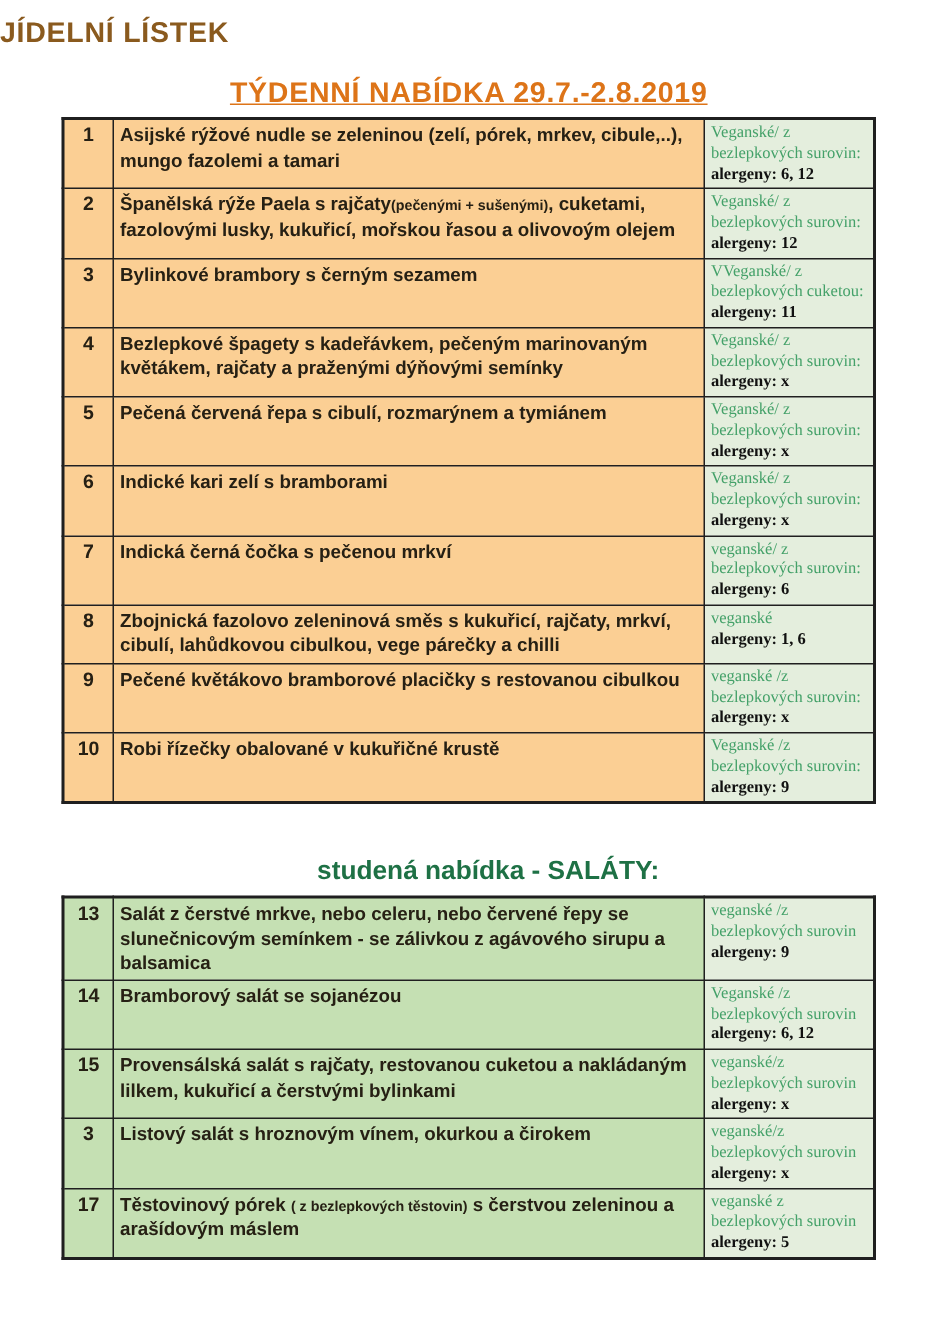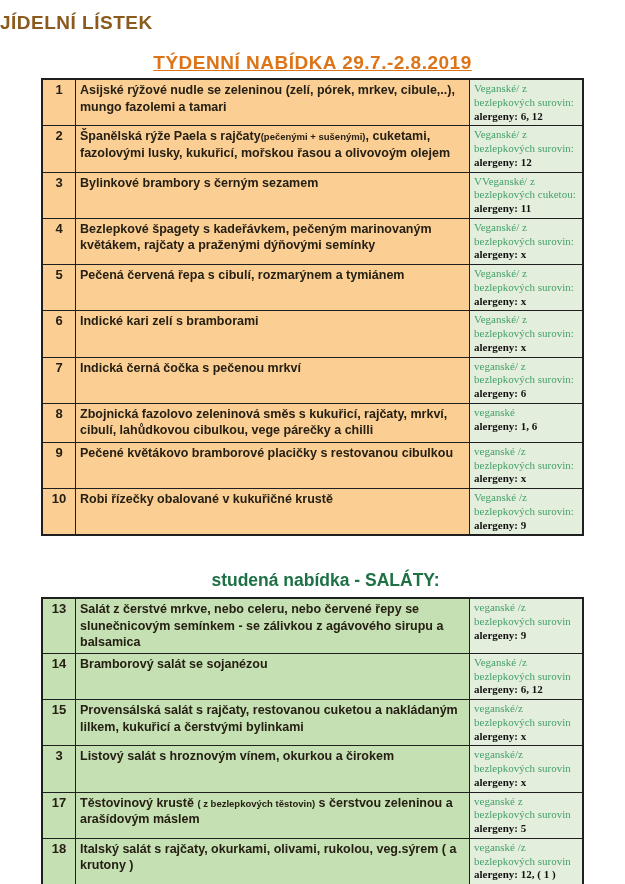--- a/index.html
+++ b/index.html
@@ -189,28 +189,20 @@
       <tr class="theme-green">
         <td class="num-cell">3</td>
         <td class="desc-cell"><span class="normal-seg">Listový salát s hroznovým vínem, okurkou a čirokem</span></td>
         <td class="info-cell">
           <div class="vegan-label">veganské/z bezlepkových surovin</div>
           <div class="alergeny-line">alergeny: x</div>
         </td>
       </tr>
       <tr class="theme-green">
         <td class="num-cell">17</td>
-        <td class="desc-cell"><span class="normal-seg">Těstovinový krustě </span><span class="small-seg">( z bezlepkových těstovin)</span><span class="normal-seg"> s čerstvou zeleninou a arašídovým máslem</span></td>
+        <td class="desc-cell"><span class="normal-seg">Těstovinový pórek </span><span class="small-seg">( z bezlepkových těstovin)</span><span class="normal-seg"> s čerstvou zeleninou a arašídovým máslem</span></td>
         <td class="info-cell">
           <div class="vegan-label">veganské z bezlepkových surovin</div>
           <div class="alergeny-line">alergeny: 5</div>
         </td>
       </tr>
-      <tr class="theme-green">
-        <td class="num-cell">18</td>
-        <td class="desc-cell"><span class="normal-seg">Italský salát s rajčaty, okurkami, olivami, rukolou, veg.sýrem ( a krutony )</span></td>
-        <td class="info-cell">
-          <div class="vegan-label">veganské /z bezlepkových surovin</div>
-          <div class="alergeny-line">alergeny: 12, ( 1 )</div>
-        </td>
-      </tr>
     </tbody>
 </table>
 
 </body></html>

